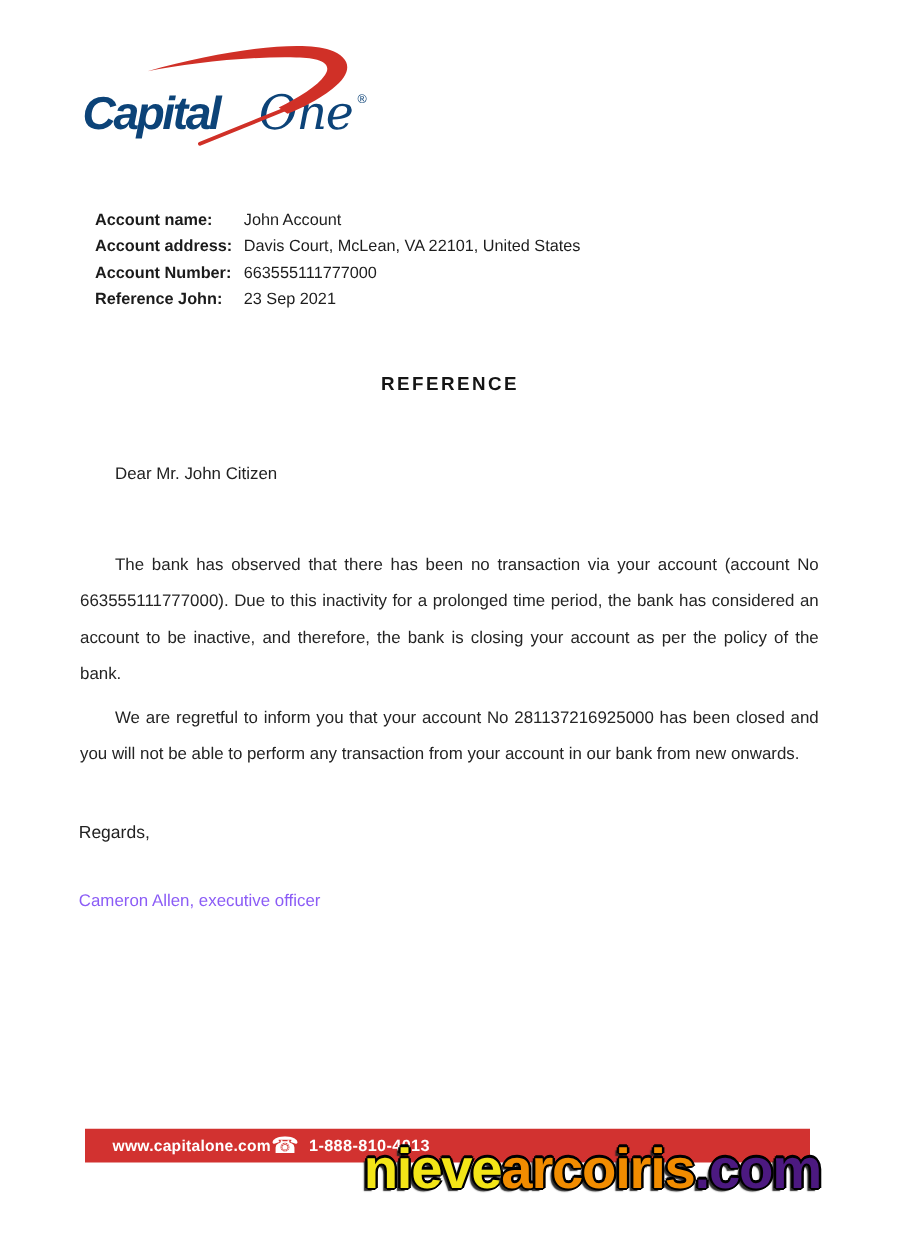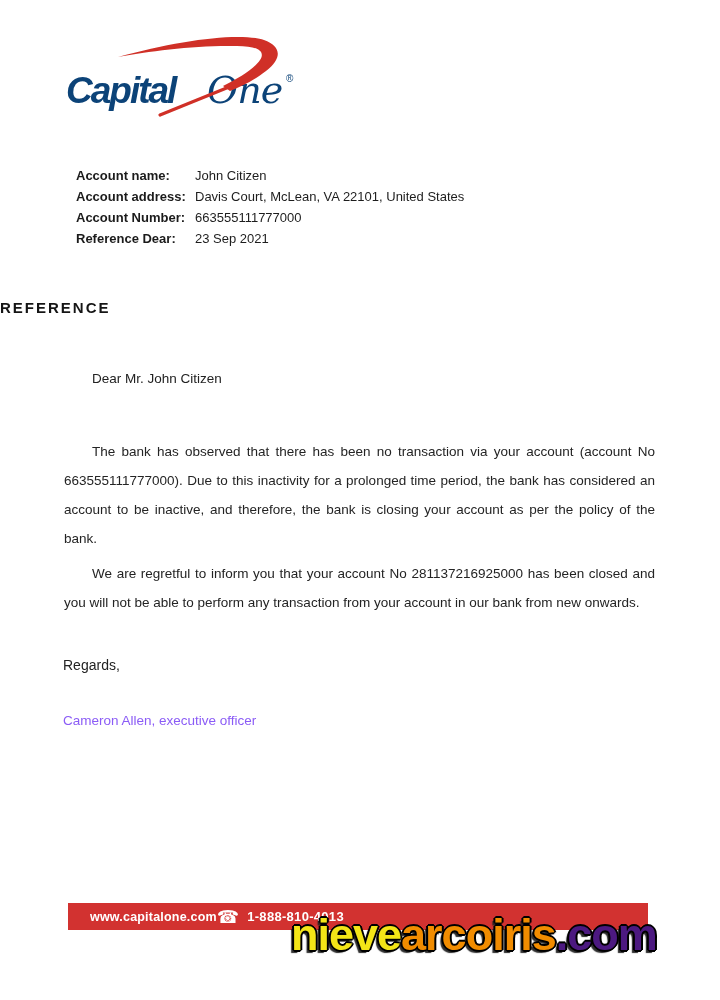--- a/index.html
+++ b/index.html
@@ -13,21 +13,21 @@
   .logo{position:absolute;left:58px;top:36px;width:250px;height:85px;}
 
   
   .account-block{position:absolute;left:76px;top:165px;font-size:13px;line-height:21px;}
   .account-row{display:flex;align-items:center;}
   .account-label{width:119px;font-weight:bold;color:#1b1b1b;}
   .account-value{color:#1d1d1d;}
 
   
   .ref-heading{
-    position:absolute;left:0;top:299px;width:720px;text-align:left;
+    position:absolute;left:0;top:299px;width:720px;text-align:center;
     font-size:15px;font-weight:bold;letter-spacing:2px;color:#151515;
   }
   .salutation{position:absolute;left:64px;top:371px;width:589px;font-size:13.5px;text-indent:28px;color:#222;}
   .para{
     position:absolute;left:64px;width:591px;font-size:13.5px;line-height:29px;
     color:#242424;text-align:justify;text-align-last:left;text-indent:28px;
   }
   .para-1{top:437px;}
   .para-2{top:559px;}
   .closing{position:absolute;left:63px;top:657px;font-size:14px;color:#222;}
@@ -78,32 +78,32 @@
                  C 138 9, 92 15, 60 21 Z" fill="#d03027"></path>
         <path d="M176 49 L102 79" stroke="#d03027" stroke-width="3.2" stroke-linecap="round" fill="none"></path>
       </g>
       <text x="228" y="46" font-family="Liberation Sans, sans-serif" font-size="10" fill="#0c4378">®</text>
     </svg>
   </div>
 
   <div class="account-block">
     <div class="account-row">
       <span class="account-label">Account name:</span>
-      <span class="account-value">John Citizen</span>
+      <span class="account-value">John Account</span>
     </div>
     <div class="account-row">
       <span class="account-label">Account address:</span>
       <span class="account-value">Davis Court, McLean, VA 22101, United States</span>
     </div>
     <div class="account-row">
       <span class="account-label">Account Number:</span>
       <span class="account-value">663555111777000</span>
     </div>
     <div class="account-row">
-      <span class="account-label">Reference Dear:</span>
+      <span class="account-label">Reference John:</span>
       <span class="account-value">23 Sep 2021</span>
     </div>
   </div>
 
   <div class="ref-heading">REFERENCE</div>
   <div class="salutation">Dear Mr. John Citizen</div>
   <div class="para para-1">The bank has observed that there has been no transaction via your account (account No 663555111777000). Due to this inactivity for a prolonged time period, the bank has considered an account to be inactive, and therefore, the bank is closing your account as per the policy of the bank.</div>
   <div class="para para-2">We are regretful to inform you that your account No 281137216925000 has been closed and you will not be able to perform any transaction from your account in our bank from new onwards.</div>
   <div class="closing">Regards,</div>
   <div class="signature">Cameron Allen, executive officer</div>

